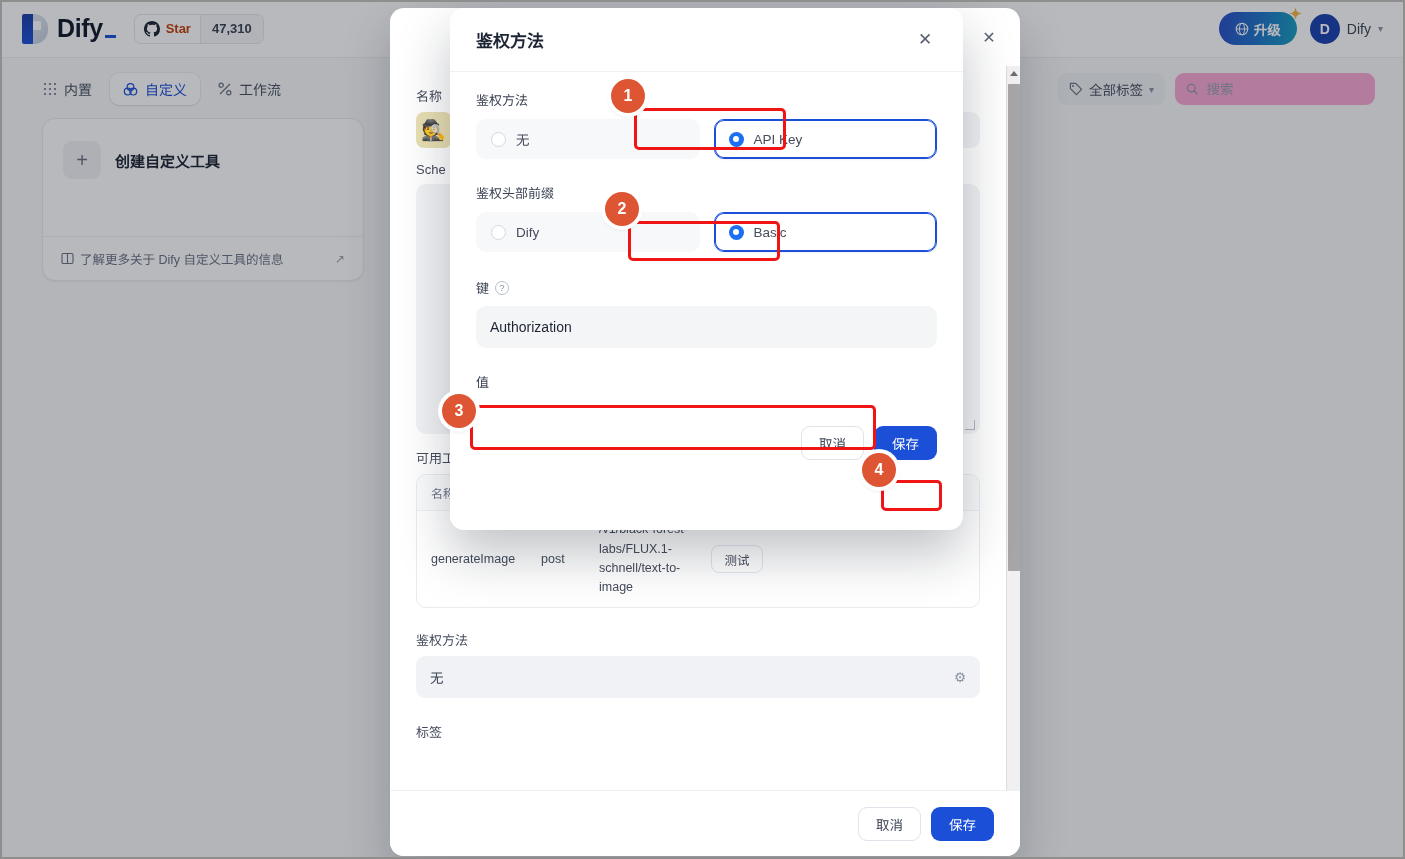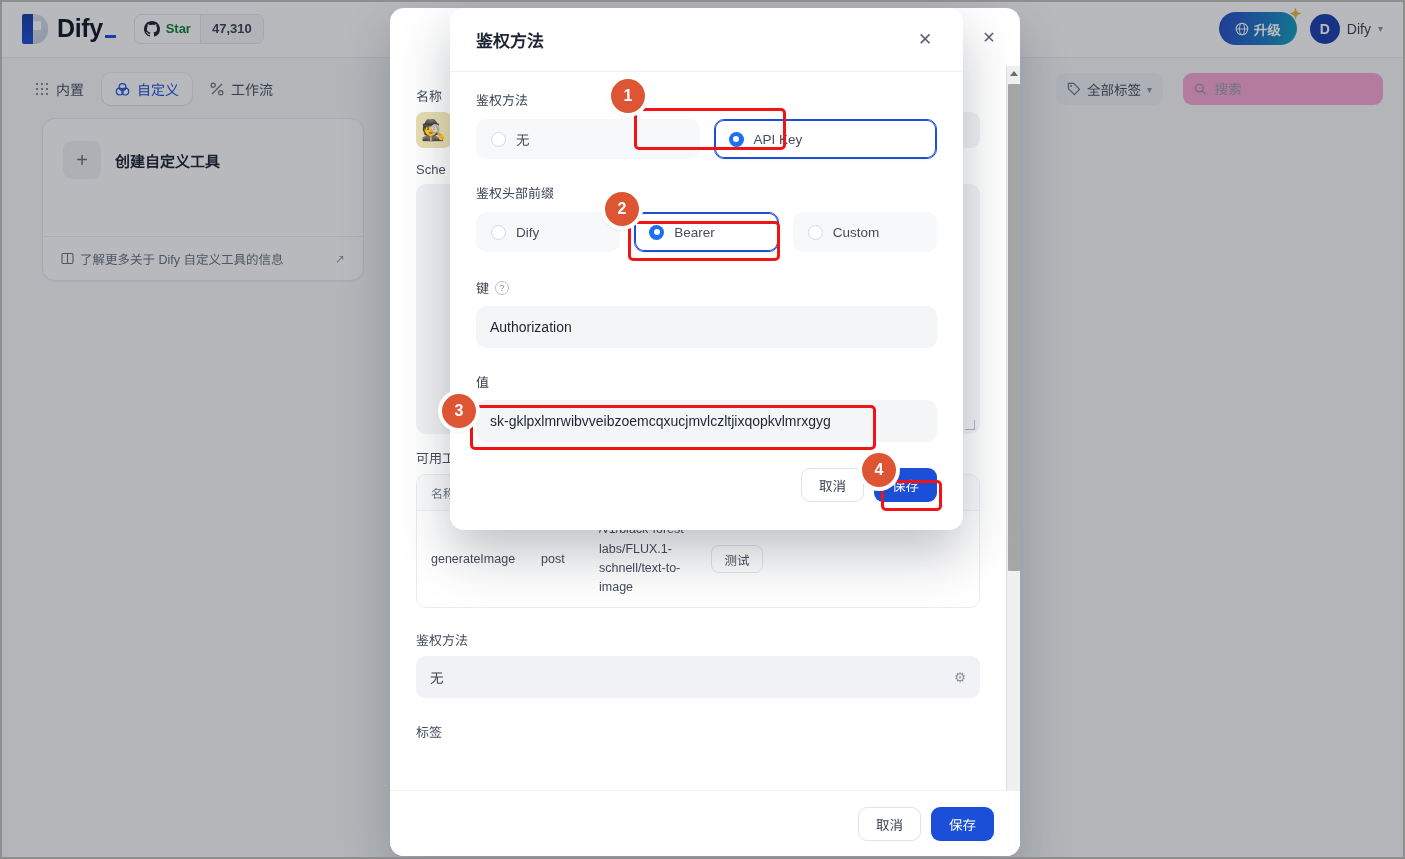--- a/index.html
+++ b/index.html
@@ -50,21 +50,21 @@
     display: inline-block; width: 11px; height: 3px; background: #1c4fd8;
     margin-left: 2px; margin-bottom: 5px;
   }
   .star-widget {
     display: flex; align-items: stretch; margin-left: 18px;
     border: 1px solid #e3e6eb; border-radius: 7px; height: 30px;
     overflow: hidden; background: #fff;
   }
   .star-left {
     display: flex; align-items: center; gap: 6px; padding: 0 9px;
-    font-size: 13px; font-weight: 700; color: #15803d;
+    font-size: 13px; font-weight: 700; color: #c2410c;
   }
   .star-count {
     display: flex; align-items: center; padding: 0 11px;
     background: #f6f7f9; border-left: 1px solid #e3e6eb;
     font-size: 13px; font-weight: 600; color: #3b4354;
   }
   .gh-icon { width: 16px; height: 16px; display: block; }
 
   .topbar-right {
     margin-left: auto; display: flex; align-items: center; gap: 13px;
@@ -87,33 +87,33 @@
     width: 30px; height: 30px; border-radius: 50%;
     background: #1a3fae; color: #fff; font-size: 14px; font-weight: 600;
     display: flex; align-items: center; justify-content: center;
   }
   .avatar-name { font-size: 14px; color: #3b4354; }
   .caret { font-size: 10px; color: #8892a4; }
 
   
   .subbar {
     position: absolute; top: 58px; left: 0; right: 0; height: 62px;
-    display: flex; align-items: center; padding: 0 22px;
+    display: flex; align-items: center; padding: 0 30px;
   }
   .tabset { display: flex; align-items: center; gap: 5px; }
   .tab {
     display: flex; align-items: center; gap: 7px;
     height: 32px; padding: 0 13px; border-radius: 9px;
     font-size: 14px; color: #495061; cursor: pointer;
   }
   .tab.active {
     background: #fff; color: #1c4fd8; font-weight: 500;
     box-shadow: 0 1px 2px rgba(16,24,40,.07), 0 0 0 1px rgba(16,24,40,.05);
   }
-  .subbar-right { margin-left: auto; display: flex; align-items: center; gap: 20px; }
+  .subbar-right { margin-left: auto; display: flex; align-items: center; gap: 10px; }
   .tag-filter {
     display: flex; align-items: center; gap: 6px;
     height: 32px; padding: 0 11px; border-radius: 9px;
     background: #f1f2f5; font-size: 13.5px; color: #495061; cursor: pointer;
   }
   .search-box {
     display: flex; align-items: center; gap: 8px;
     height: 32px; width: 200px; padding: 0 11px; border-radius: 9px;
     background: #f9a8d4; font-size: 13.5px; color: #98a0ae;
   }
@@ -537,42 +537,35 @@
       </div>
 
       <div class="sec-label spaced">鉴权头部前缀</div>
       <div class="opt-row">
         <div class="opt">
           <span class="radio"></span>
           <span>Dify</span>
         </div>
         <div class="opt selected">
           <span class="radio"></span>
-          <span>Bearer</span>
-        </div>
-        <div class="opt">
-          <span class="radio"></span>
-          <span>Custom</span>
+          <span>Basic</span>
         </div>
       </div>
 
       <div class="sublabel-row">
         <span class="sublabel">键</span>
         <span class="qmark">?</span>
       </div>
       <div class="text-field">
         <input type="text" value="Authorization" style="">
       </div>
 
       <div class="sublabel-row" style="margin-top:24px">
         <span class="sublabel">值</span>
       </div>
-      <div class="text-field">
-        <input type="text" value="sk-gklpxlmrwibvveibzoemcqxucjmvlczltjixqopkvlmrxgyg" style="">
-      </div>
     </div>
 
     <div class="fg-foot">
       <button class="btn btn-secondary">取消</button>
       <button class="btn btn-primary">保存</button>
     </div>
   </div>
 
   <div class="hl" style="left:634px; top:108px; width:152px; height:42px;"></div>
   <div class="badge" style="left:611px; top:79px;">1</div>

